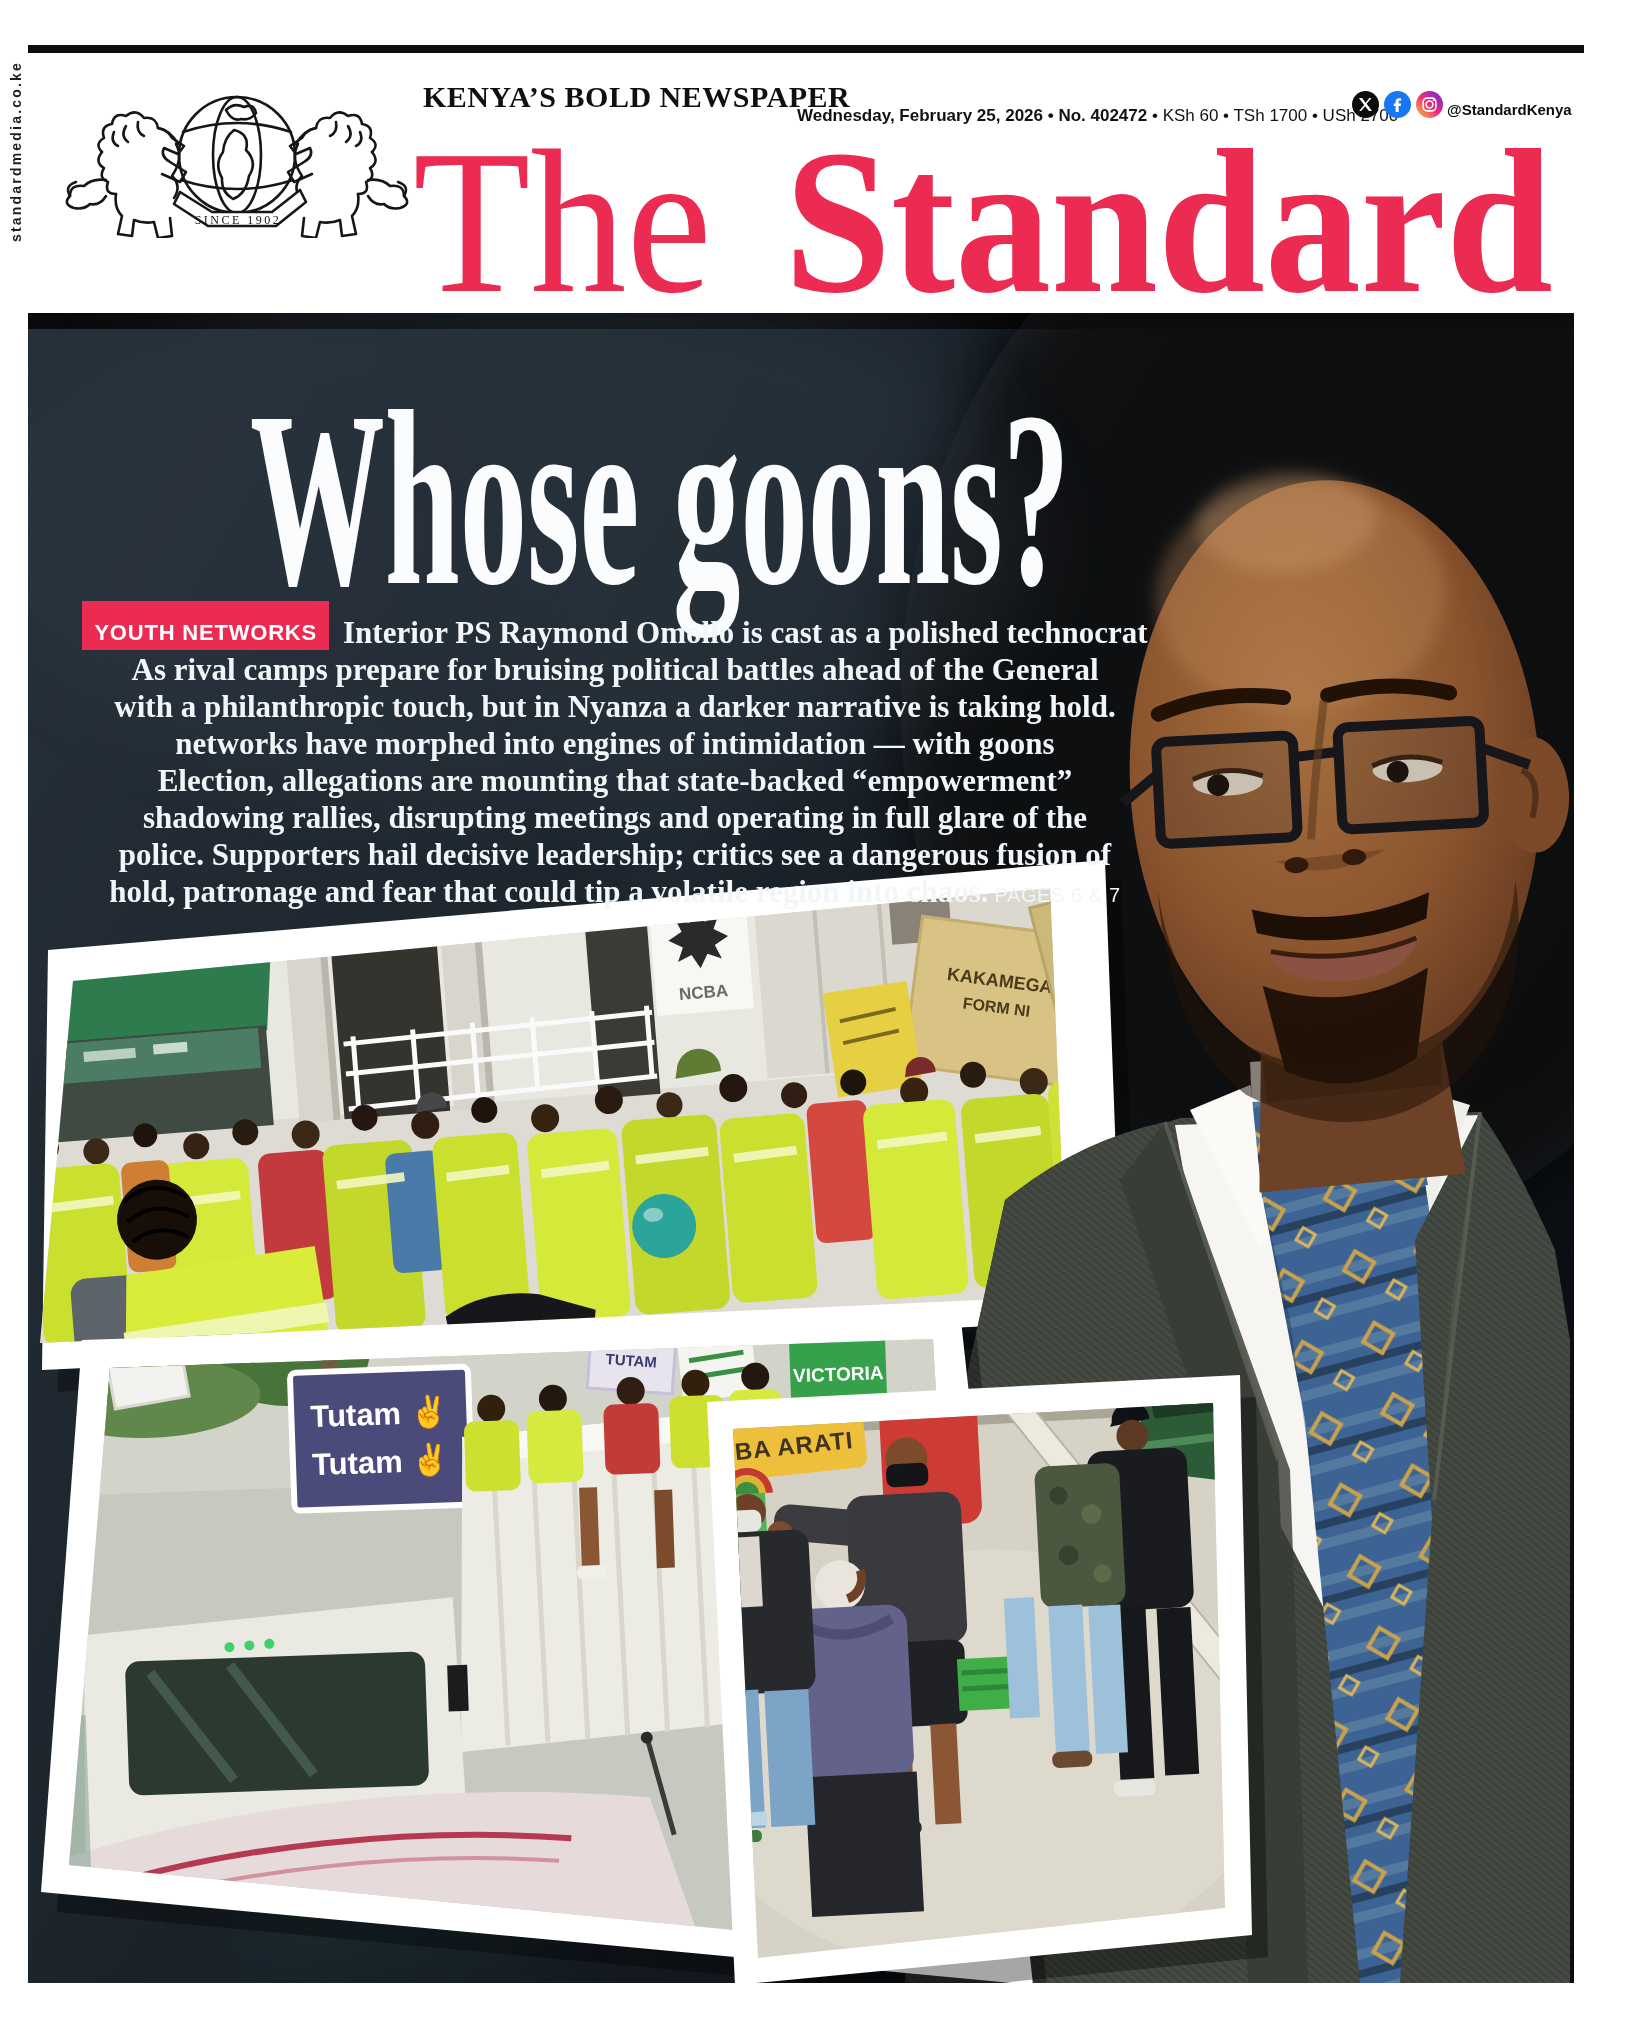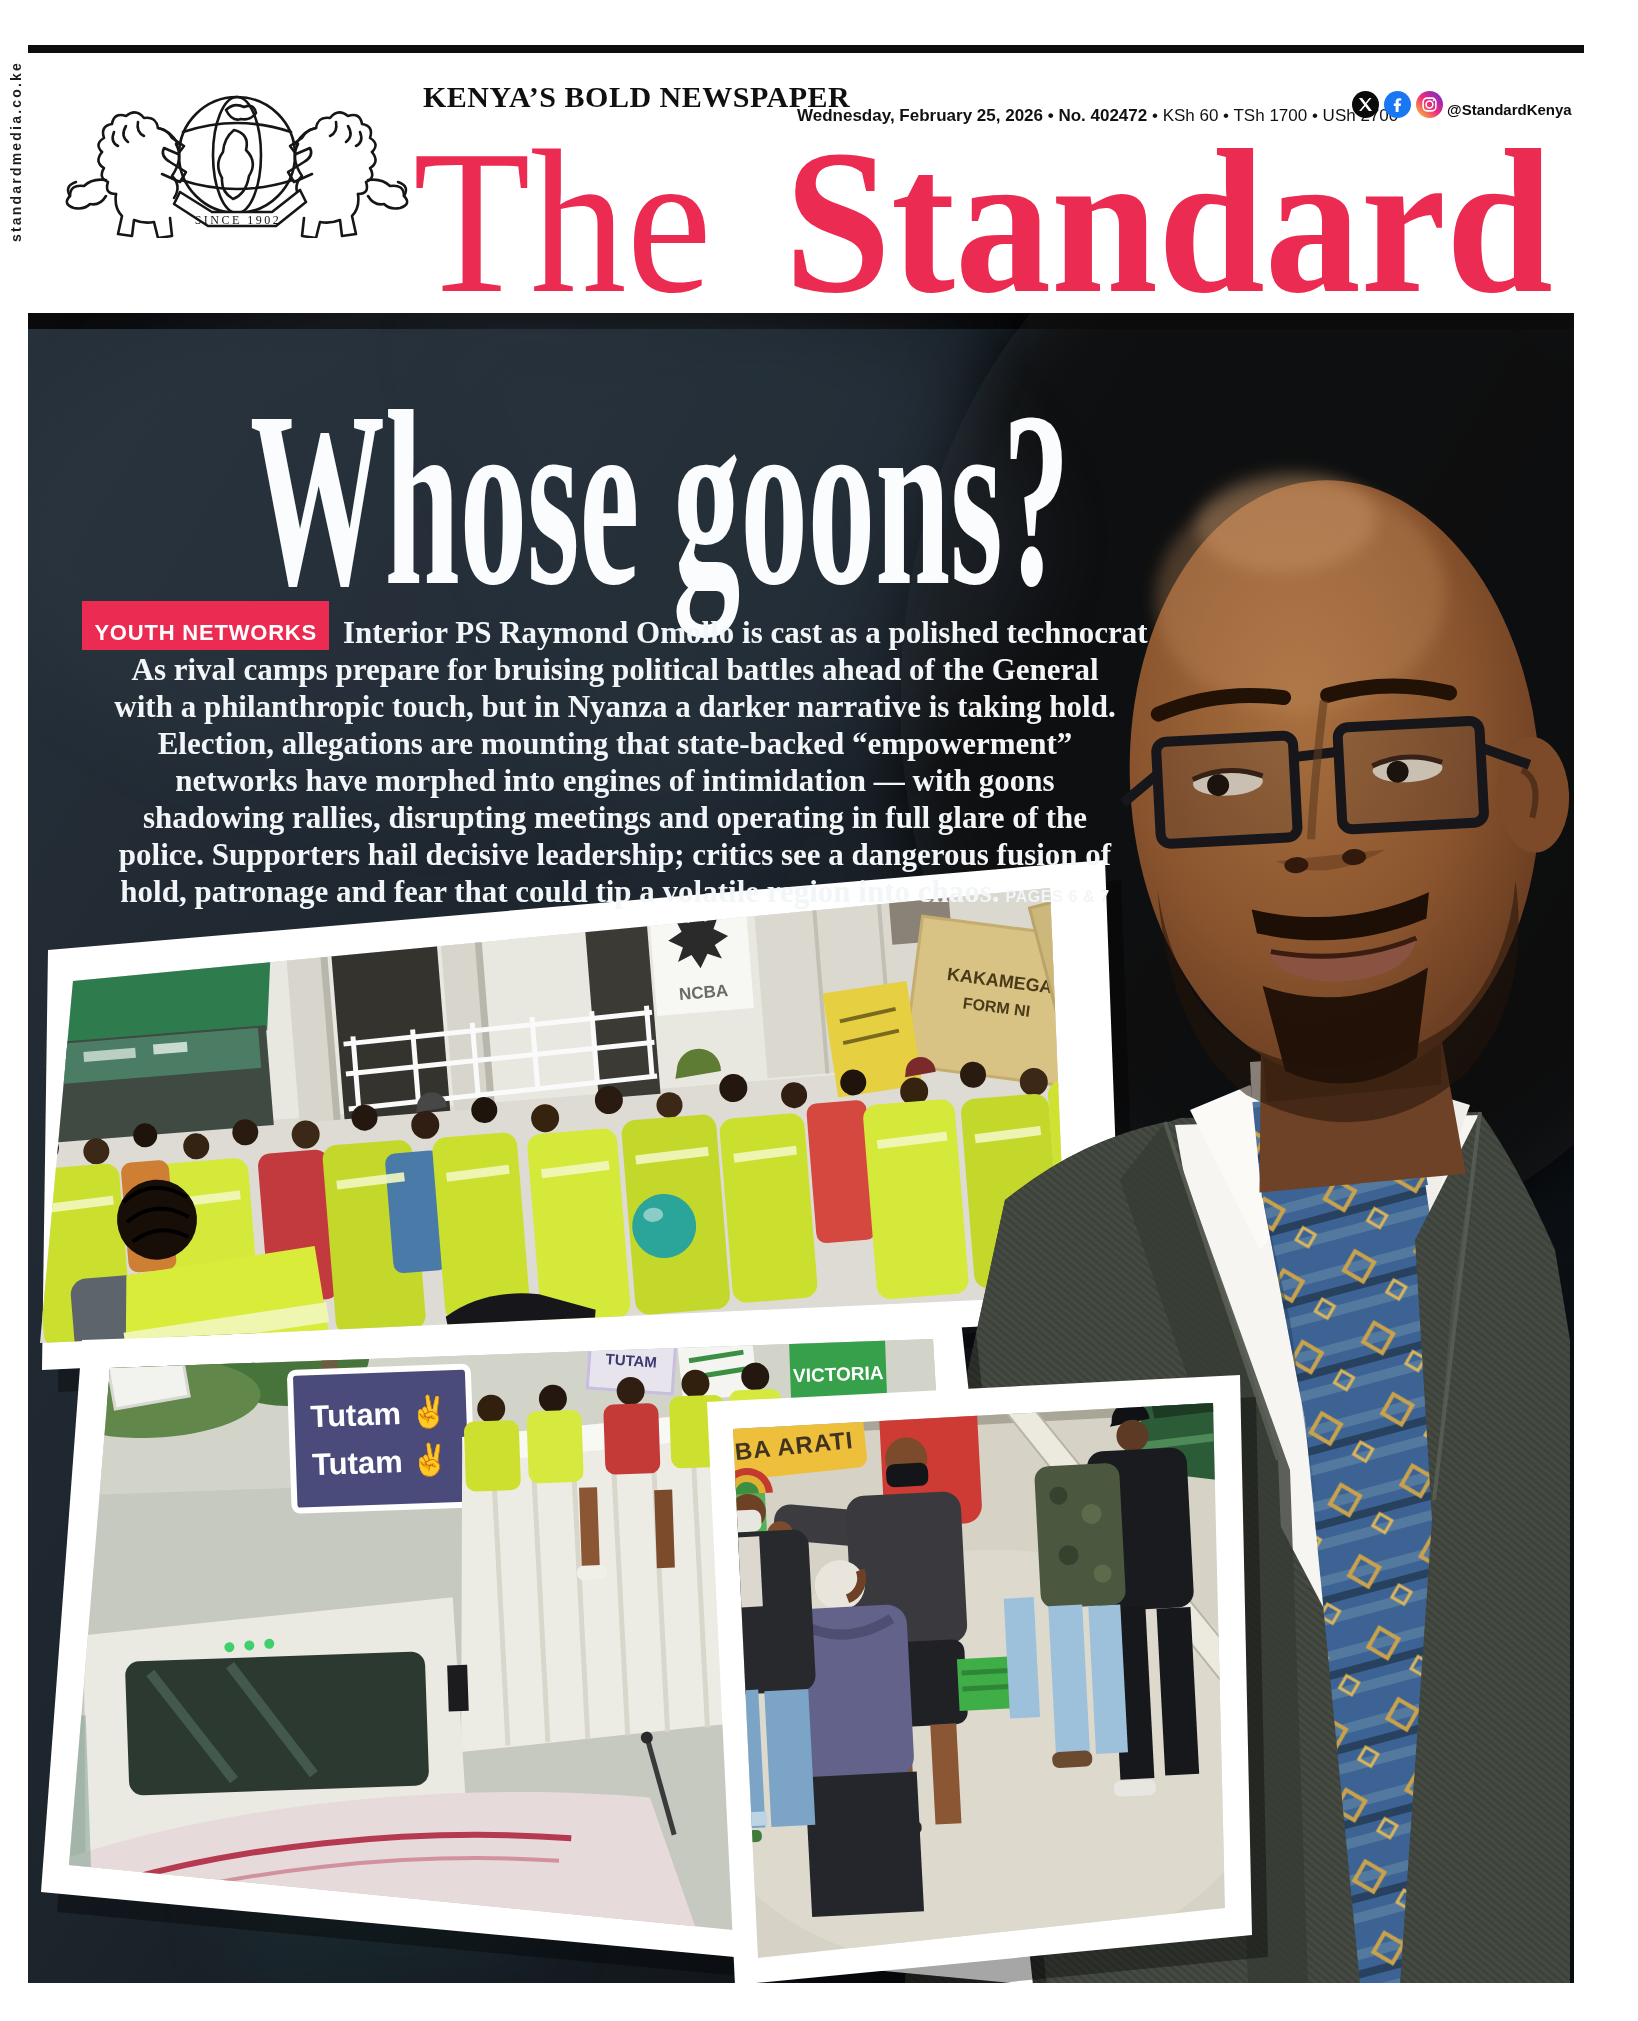--- a/index.html
+++ b/index.html
@@ -23,21 +23,21 @@
   .hero{position:absolute;left:28px;top:313px;width:1546px;height:1670px;background:#1c242c;}
   .hero-art{position:absolute;left:0;top:0;width:1546px;height:1670px;}
   .headline{position:absolute;left:197px;top:58px;width:870px;height:280px;}
   .deck{position:absolute;left:12px;top:288px;width:1150px;text-align:center;
         font-family:"Liberation Serif",serif;font-weight:bold;font-size:31px;line-height:37px;
         color:#f2f6f8;}
   .deck-line{white-space:nowrap;}
   .kicker{display:inline-block;background:#EC2B52;color:#ffffff;font-family:"Liberation Sans",sans-serif;
           font-weight:bold;font-size:22px;line-height:22px;letter-spacing:.8px;padding:21px 12px 6px 12px;
           margin-right:14px;vertical-align:3px;}
-  .pages{font-family:"Liberation Sans",sans-serif;font-size:16px;font-weight:bold;letter-spacing:.6px;
+  .pages{font-family:"Liberation Sans",sans-serif;font-size:20px;font-weight:normal;letter-spacing:.6px;
          margin-left:6px;}
 </style>
 </head>
 <body>
 
 <div class="page">
 
   <div class="toprule"></div>
 
   <div class="vurl">standardmedia.co.ke</div>
@@ -551,21 +551,21 @@
     </svg>
 
     <svg class="headline" viewBox="0 0 870 280">
       <text x="435" y="212" text-anchor="middle" font-family="Liberation Serif,serif" font-weight="bold" font-size="250" fill="#fbfcfd" textLength="820" lengthAdjust="spacingAndGlyphs">Whose goons?</text>
     </svg>
 
     <div class="deck">
       <div class="deck-line"><span class="kicker">YOUTH NETWORKS</span><span>Interior PS Raymond Omollo is cast as a polished technocrat</span></div>
       <div class="deck-line">As rival camps prepare for bruising political battles ahead of the General</div>
       <div class="deck-line">with a philanthropic touch, but in Nyanza a darker narrative is taking hold.</div>
+      <div class="deck-line">networks have morphed into engines of intimidation — with goons</div>
       <div class="deck-line">Election, allegations are mounting that state-backed “empowerment”</div>
-      <div class="deck-line">networks have morphed into engines of intimidation — with goons</div>
       <div class="deck-line">shadowing rallies, disrupting meetings and operating in full glare of the</div>
       <div class="deck-line">police. Supporters hail decisive leadership; critics see a dangerous fusion of</div>
       <div class="deck-line"><span>hold, patronage and fear that could tip a volatile region into chaos.</span><span class="pages">PAGES 6 &amp; 7</span></div>
     </div>
 
   </div>
 </div>
 
 </body></html>

